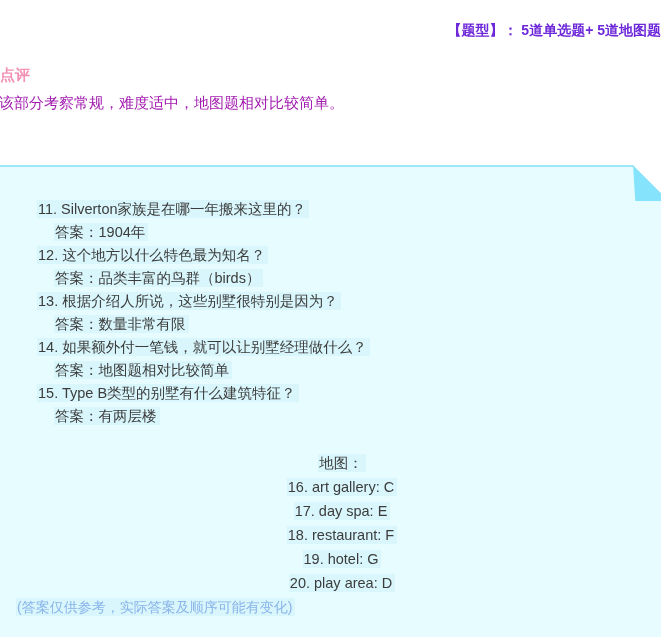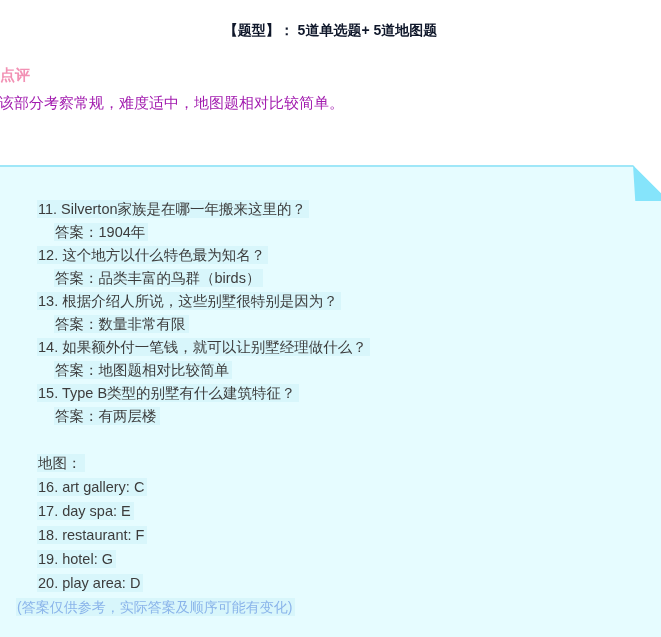--- a/index.html
+++ b/index.html
@@ -13,24 +13,24 @@
   .page-title{
     margin:0;
     padding-top:21px;
     text-align:center;
     font-size:17px;
     font-weight:bold;
     color:#1588d8;
   }
   .subtitle{
     margin-top:22px;
-    text-align:center;
+    text-align:right;
     font-size:14px;
     font-weight:bold;
-    color:#0f172a;
+    color:#6d28d9;
   }
   .review{
   }
   .review-heading{
     margin-top:26px;
     font-size:15px;
     font-weight:bold;
     color:#f291b4;
   }
   .review-comment{
@@ -74,20 +74,21 @@
   }
   .hl{
     background:#d8f6fb;
     padding:1px 3px 1px 1px;
   }
   .map-section{
     margin-top:23px;
   }
   .map-section .line{
     line-height:24px;
+    text-align:center;
   }
   .disclaimer{
     line-height:24px;
     padding-left:3px;
     font-size:14px;
     color:#8ab4ea;
     white-space:nowrap;
   }
 </style>
 </head>

